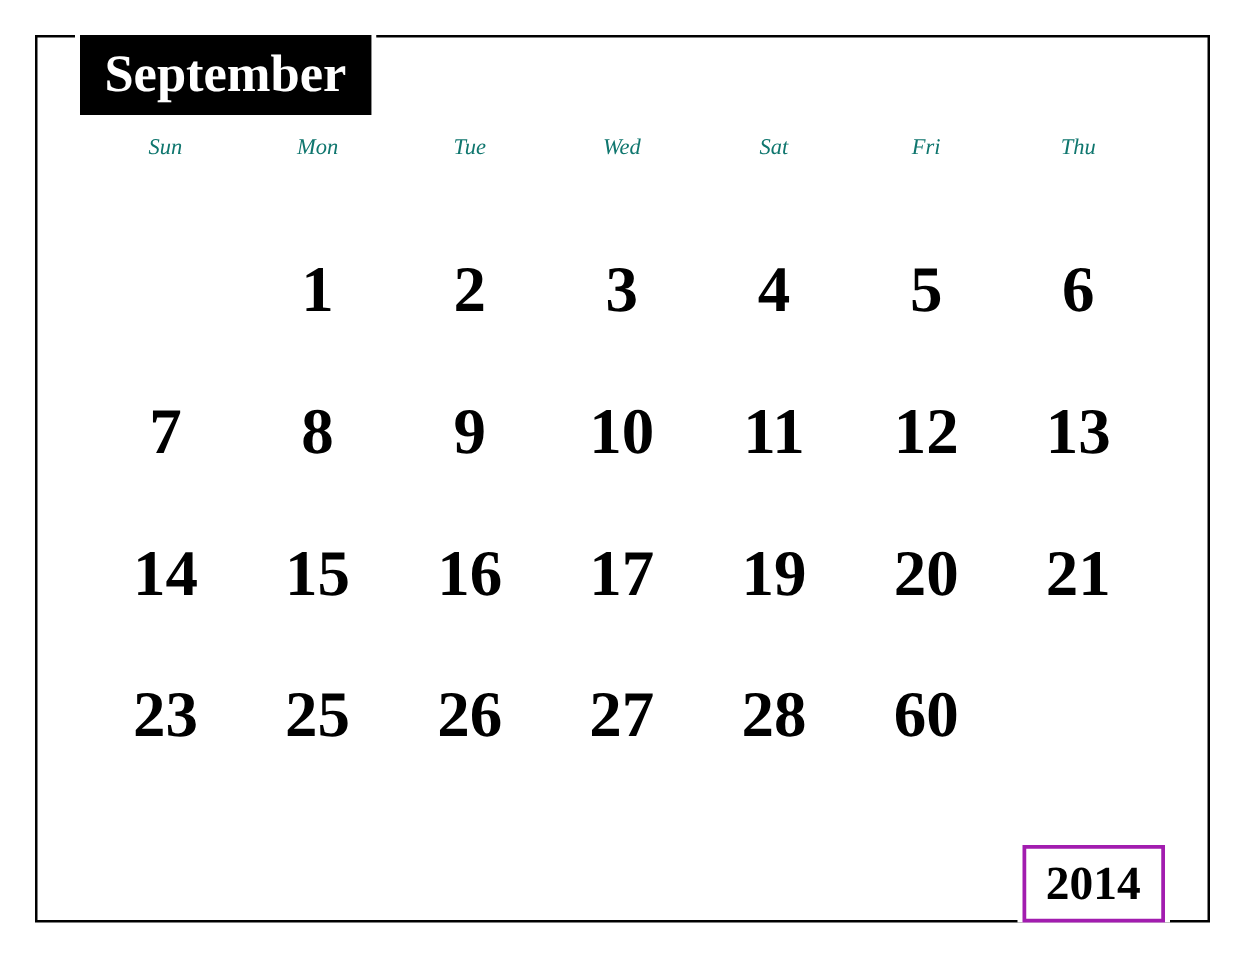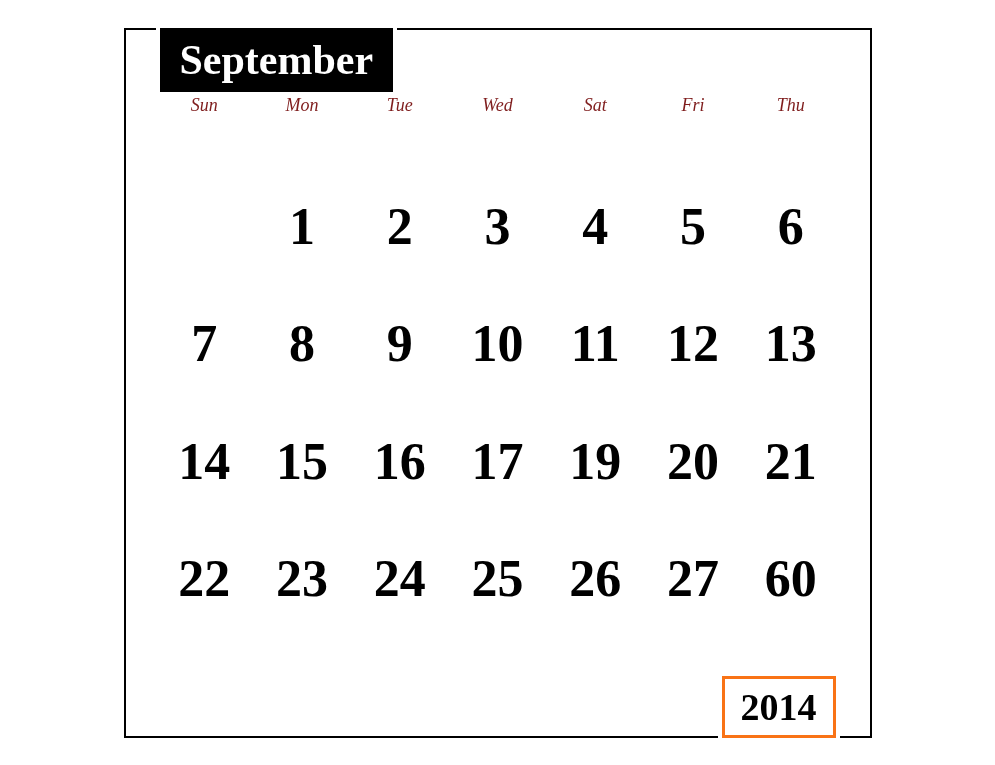--- a/index.html
+++ b/index.html
@@ -12,26 +12,26 @@
       width: 995px;
       height: 765px;
       background: #fff;
       display: flex;
       align-items: center;
       justify-content: center;
       font-family: Georgia, 'Times New Roman', serif;
     }
 
     .calendar-container {
-      width: 748px;
+      width: 940px;
       height: 710px;
       border: 2px solid #000;
       position: relative;
       background: #fff;
-      padding: 0;
+      padding: 12px;
     }
 
     .month-title-wrapper {
       position: absolute;
       top: -2px;
       left: 30px;
       background: #fff;
       padding: 0 4px;
     }
 
@@ -55,42 +55,42 @@
     }
 
     .year-box {
       background: #fff;
       color: #000;
       font-size: 38px;
       font-weight: bold;
       font-family: Georgia, serif;
       padding: 6px 16px;
       display: inline-block;
-      border: 3px solid #f97316;
+      border: 3px solid #a21caf;
     }
 
     .calendar-inner {
       padding: 60px 30px 40px 30px;
       height: 100%;
       display: flex;
       flex-direction: column;
     }
 
     .calendar-grid {
       display: grid;
       grid-template-columns: repeat(7, 1fr);
       flex: 1;
     }
 
     .day-header {
       text-align: center;
       font-style: italic;
       font-size: 18px;
       font-family: Georgia, serif;
-      color: #7f1d1d;
+      color: #0f766e;
       padding-bottom: 10px;
       padding-top: 5px;
     }
 
     .day-cell {
       text-align: center;
       font-size: 52px;
       font-weight: bold;
       font-family: Georgia, serif;
       color: #000;
@@ -140,27 +140,26 @@
       <div class="day-cell">13</div>
 
       <div class="day-cell">14</div>
       <div class="day-cell">15</div>
       <div class="day-cell">16</div>
       <div class="day-cell">17</div>
       <div class="day-cell">19</div>
       <div class="day-cell">20</div>
 
       <div class="day-cell">21</div>
-      <div class="day-cell">22</div>
       <div class="day-cell">23</div>
-      <div class="day-cell">24</div>
       <div class="day-cell">25</div>
       <div class="day-cell">26</div>
       <div class="day-cell">27</div>
 
+      <div class="day-cell">28</div>
       <div class="day-cell">60</div>
       <div class="day-cell empty"></div>
       <div class="day-cell empty"></div>
       <div class="day-cell empty"></div>
       <div class="day-cell empty"></div>
     </div>
   </div>
 
   <div class="year-wrapper">
     <div class="year-box">2014</div>

